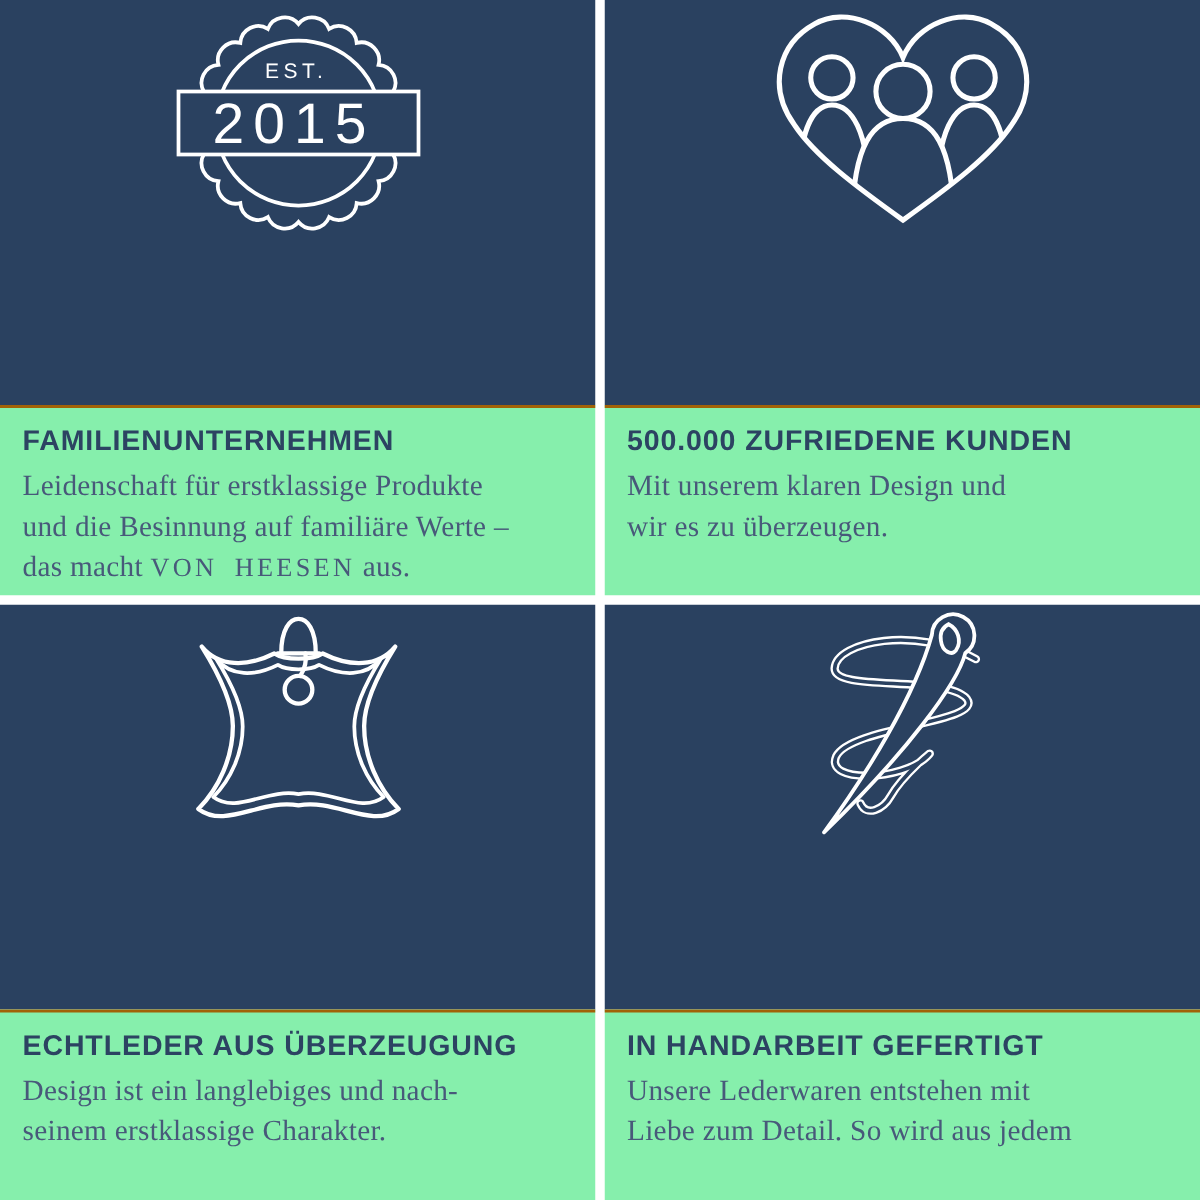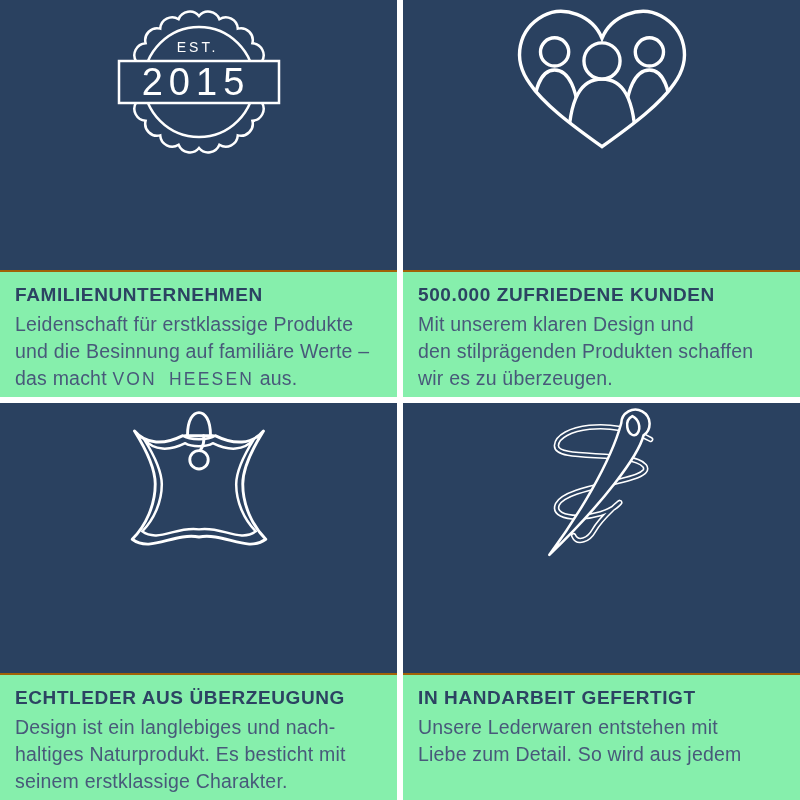--- a/index.html
+++ b/index.html
@@ -27,20 +27,21 @@
   }
   .heading{
     margin:0 0 5px 0;
     font-size:19px;font-weight:700;letter-spacing:0.6px;
     color:#2c4362;
   }
   .line{
     margin:0;
     font-size:19.5px;line-height:27px;letter-spacing:0.2px;
     color:#48597a;
+    font-family:Liberation Serif, serif;
   }
   .brand{
     font-size:17.5px;letter-spacing:2.2px;word-spacing:5px;text-align:center;
   }
   svg{display:block;}
   svg text{
     font-family:"Liberation Sans","DejaVu Sans",sans-serif;
     fill:#ffffff;
   }
   .badge-est{font-size:14px;letter-spacing:3px;}
@@ -86,42 +87,40 @@
           <circle cx="42" cy="-18" r="12.5"></circle>
           <path d="M-30 70 C-30 20 -17 6 0 6 C17 6 30 20 30 70"></path>
           <circle cx="0" cy="-10" r="16"></circle>
         </g>
         <path d="M0 -30 C-8 -50 -34 -60 -52 -50 C-74 -38 -80 -12 -64 10 C-52 28 -28 46 0 66 C28 46 52 28 64 10 C80 -12 74 -38 52 -50 C34 -60 8 -50 0 -30 Z" fill="none" stroke="#ffffff" stroke-width="3"></path>
       </svg>
     </div>
     <div class="text-area">
       <h3 class="heading">500.000 ZUFRIEDENE KUNDEN</h3>
       <p class="line">Mit unserem klaren Design und</p>
-      <p class="line">den stilprägenden Produkten schaffen</p>
       <p class="line">wir es zu überzeugen.</p>
     </div>
   </section>
 
   <section class="tile">
     <div class="icon-area">
       <svg width="152" height="162" viewBox="-66 -72 132 140">
         <g fill="none" stroke="#ffffff" stroke-width="2.5" stroke-linejoin="round" stroke-linecap="round">
           <path d="M-56 -48 C-46 -36 -30 -36 -14 -44 C-8 -40 8 -40 14 -44 C30 -36 46 -36 56 -48 C46 -32 38 -16 38 -2 C38 16 46 34 58 46 C42 58 22 40 0 44 C-22 40 -42 58 -58 46 C-46 34 -38 16 -38 -2 C-38 -16 -46 -32 -56 -48 Z"></path>
           <path d="M-56 -48 C-46 -36 -30 -36 -14 -44 C-8 -40 8 -40 14 -44 C30 -36 46 -36 56 -48 C46 -32 38 -16 38 -2 C38 16 46 34 58 46 C42 58 22 40 0 44 C-22 40 -42 58 -58 46 C-46 34 -38 16 -38 -2 C-38 -16 -46 -32 -56 -48 Z" transform="scale(0.85)" vector-effect="non-scaling-stroke"></path>
           <path d="M-10 -44 C-10 -58 -5 -64 0 -64 C5 -64 10 -58 10 -44"></path>
           <path d="M-12 -44 L12 -44"></path>
           <path d="M4 -44 C5 -38 3 -34 1 -31"></path>
           <circle cx="0" cy="-23" r="8"></circle>
         </g>
       </svg>
     </div>
     <div class="text-area">
       <h3 class="heading">ECHTLEDER AUS ÜBERZEUGUNG</h3>
       <p class="line">Design ist ein langlebiges und nach-</p>
-      <p class="line">haltiges Naturprodukt. Es besticht mit</p>
       <p class="line">seinem erstklassige Charakter.</p>
     </div>
   </section>
 
   <section class="tile">
     <div class="icon-area">
       <svg width="126" height="162" viewBox="-62 -76 124 160">
         <path d="M48 -40 C10 -62 -44 -52 -45 -34 C-46 -18 28 -30 42 -14 C54 2 -34 4 -44 24 C-52 42 0 40 16 24 C24 16 0 36 -8 50 C-13 59 -24 64 -28 55" fill="none" stroke="#ffffff" stroke-width="5.5" stroke-linecap="round"></path>
         <path d="M48 -40 C10 -62 -44 -52 -45 -34 C-46 -18 28 -30 42 -14 C54 2 -34 4 -44 24 C-52 42 0 40 16 24 C24 16 0 36 -8 50 C-13 59 -24 64 -28 55" fill="none" stroke="#2a4160" stroke-width="2.4" stroke-linecap="round"></path>
         <path d="M-52 74 C-24 36 8 -16 19 -56 A14 14 0 1 1 41 -44 C36 -24 2 22 -52 74 Z" fill="#2a4160" stroke="#ffffff" stroke-width="2.5" stroke-linejoin="round"></path>

